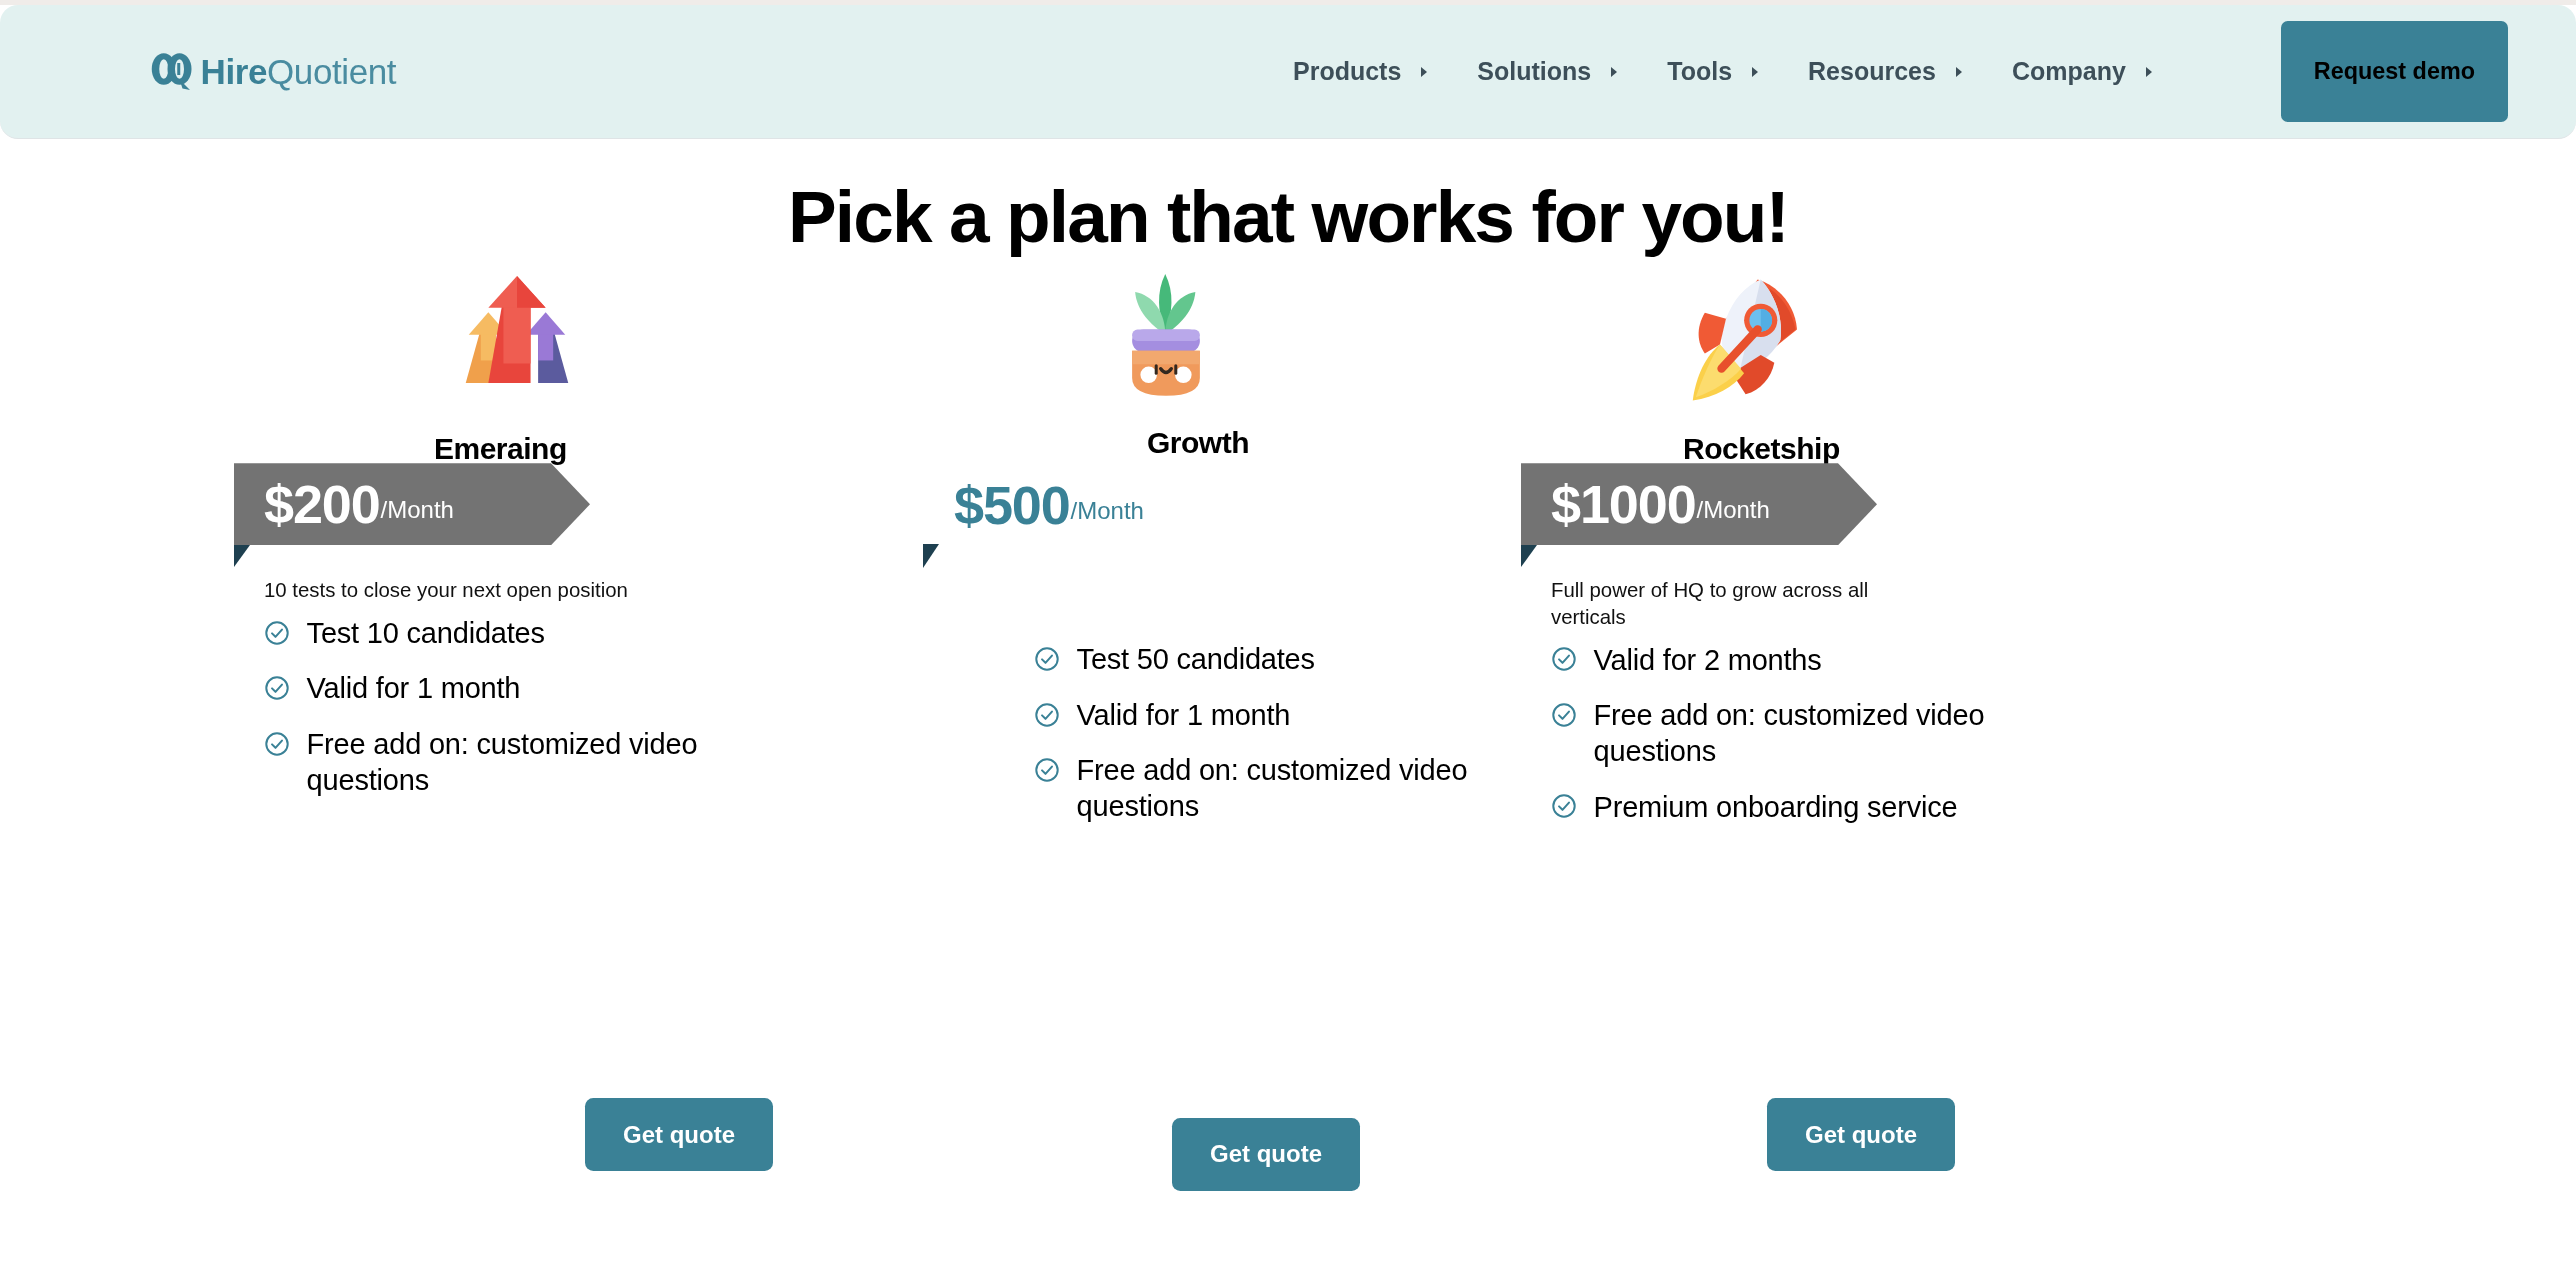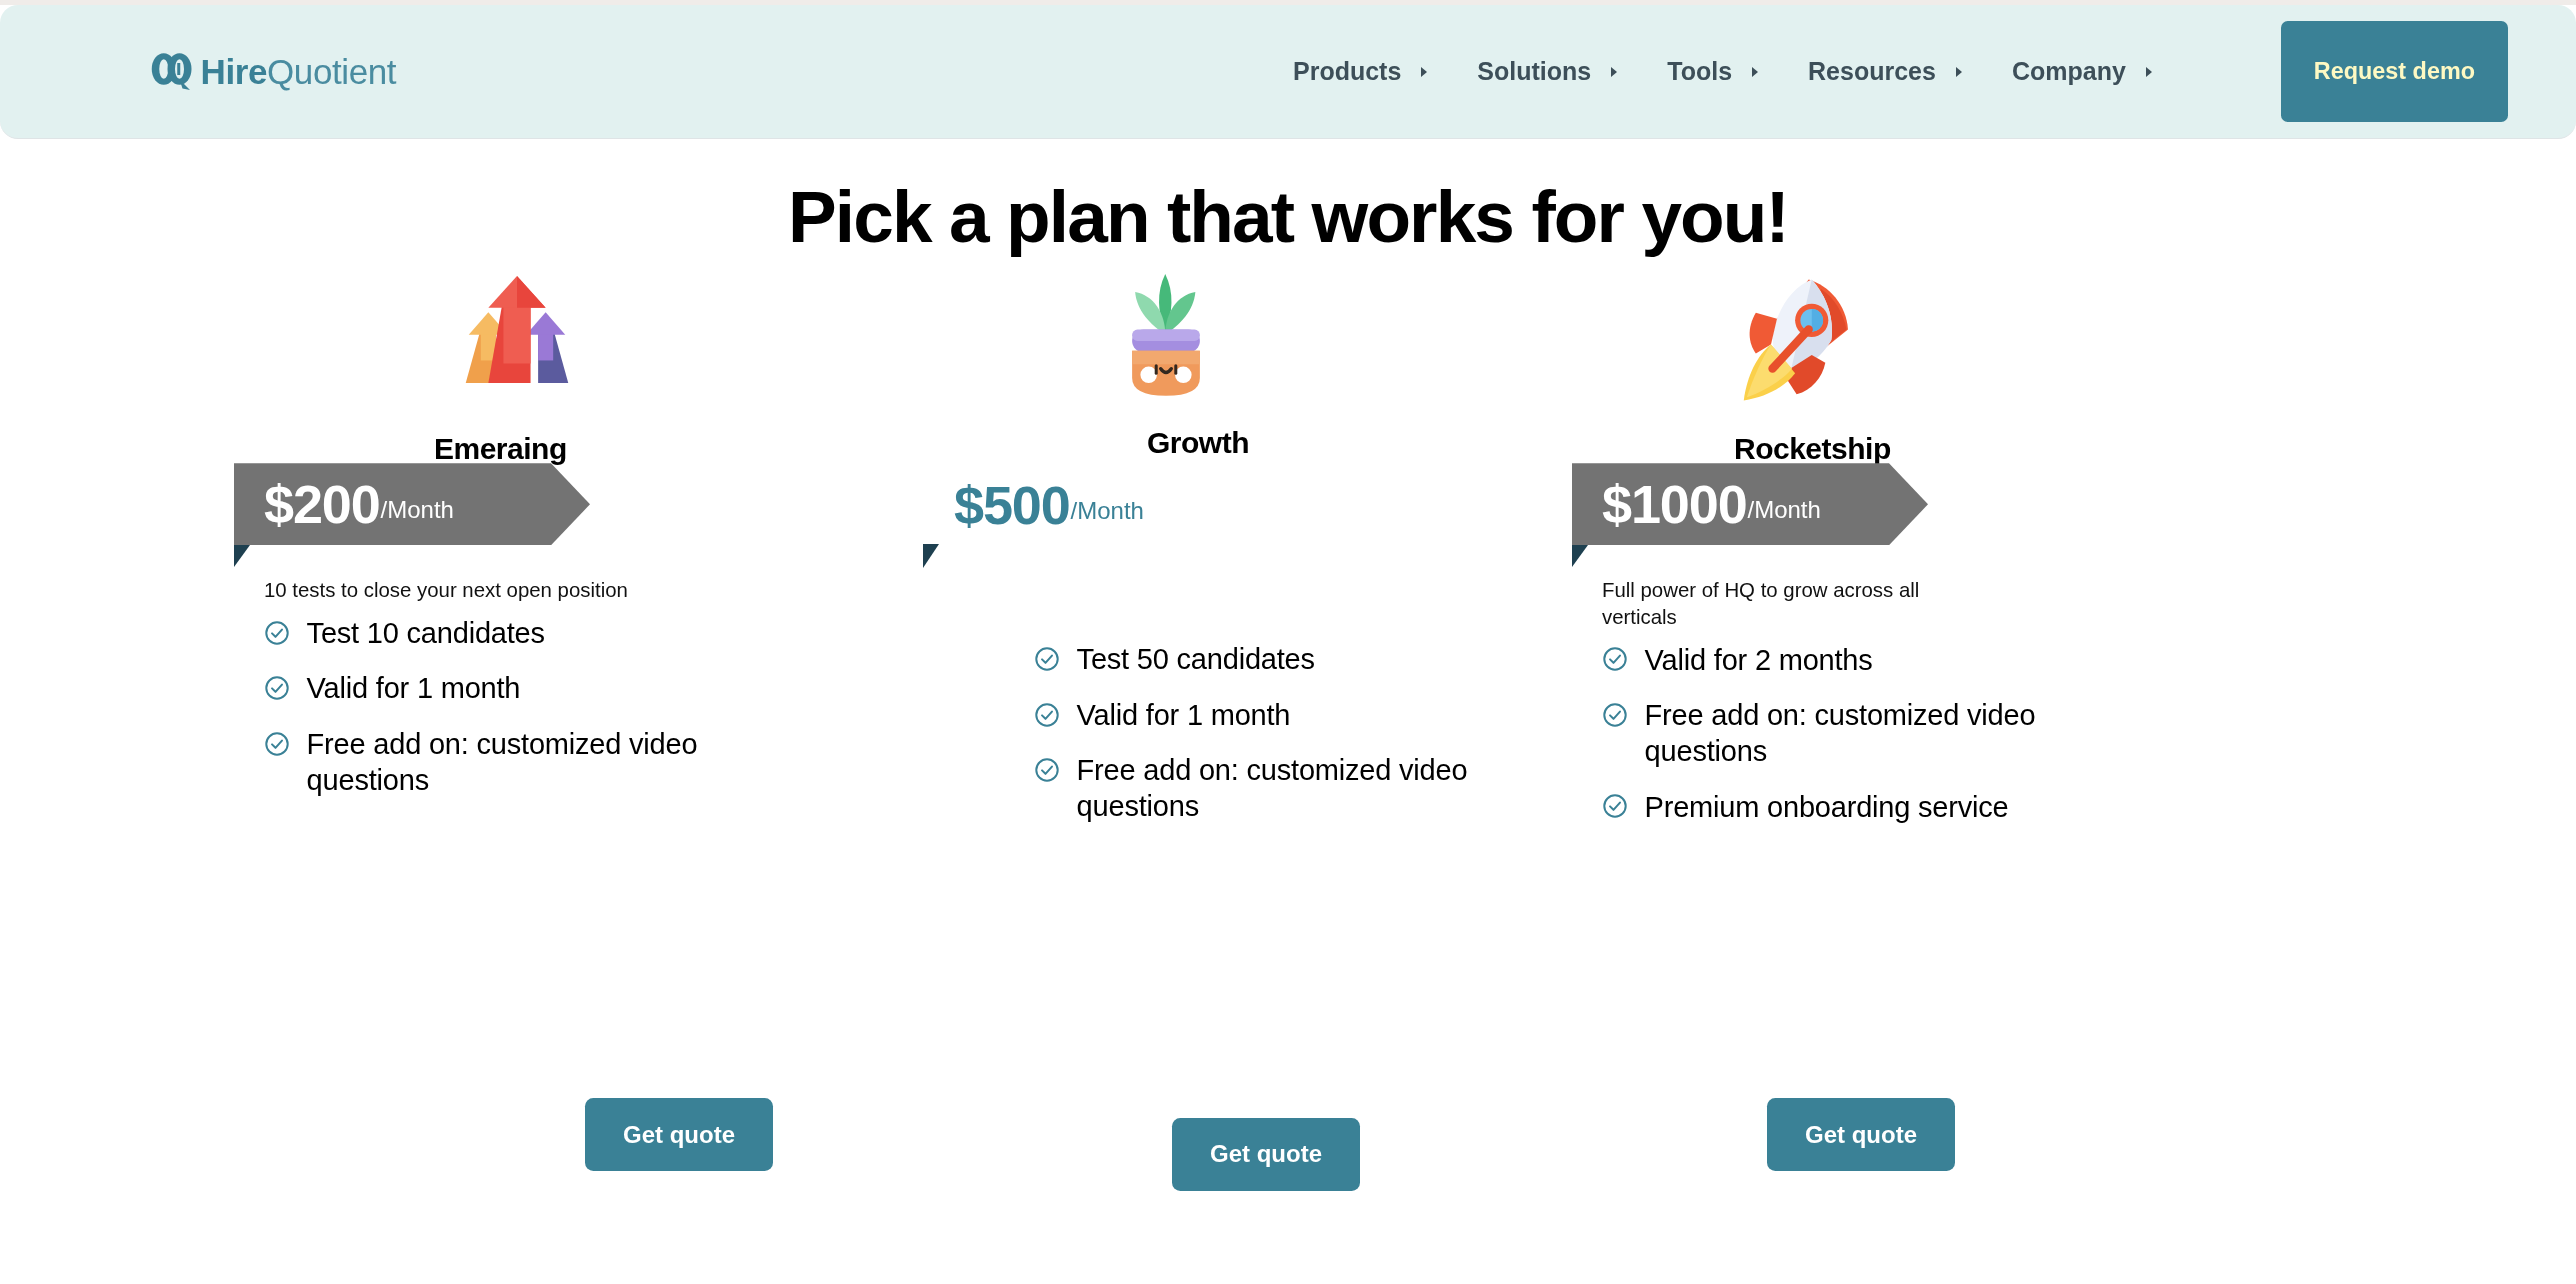--- a/index.html
+++ b/index.html
@@ -67,21 +67,21 @@
     width: 0; height: 0;
     border-left: 6.8px solid #3d4f59;
     border-top: 5.3px solid transparent;
     border-bottom: 5.3px solid transparent;
     display: block;
   }
 
   .demo-btn {
     margin-left: 79px;
     background: #3a8196;
-    color: #fef9c3;
+    color: #000000;
     font-size: 23.4px;
     font-weight: 700;
     border: none;
     border-radius: 6.8px;
     padding: 37px 33px;
     cursor: pointer;
     white-space: nowrap;
     font-family: inherit;
   }
 
@@ -102,21 +102,21 @@
     height: 966px;
   }
 
   .plan {
     position: absolute;
     top: 0;
     width: 846px;
   }
   .plan-0 { left: 234px; }
   .plan-1 { left: 921px; }
-  .plan-2 { left: 1572px; }
+  .plan-2 { left: 1521px; }
 
   
   .plan-icon {
     height: 162px;
     display: flex;
     align-items: flex-end;
     justify-content: flex-start;
     padding-left: 0;
   }
   .icon-wrap { display: block; }

